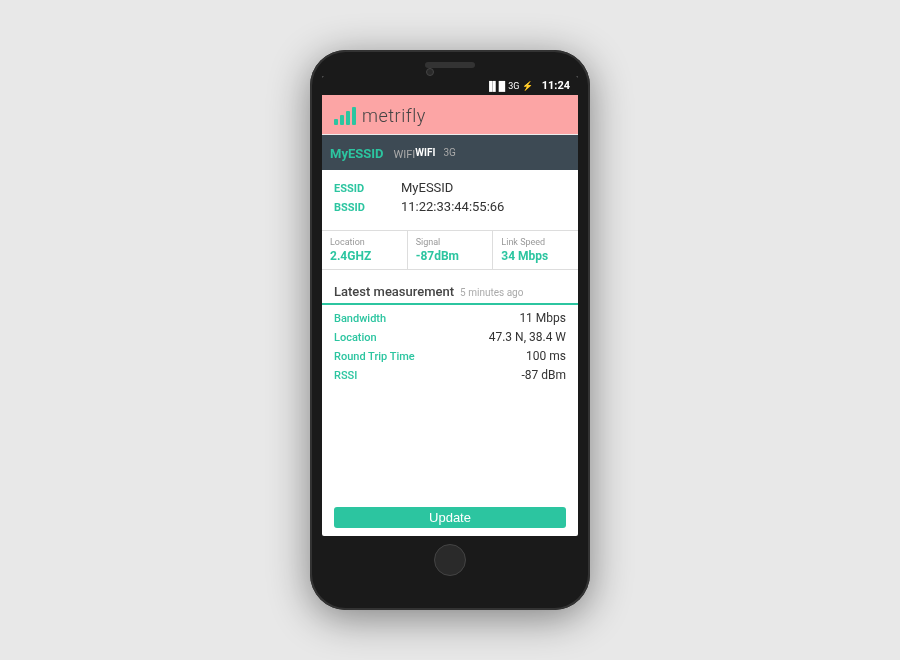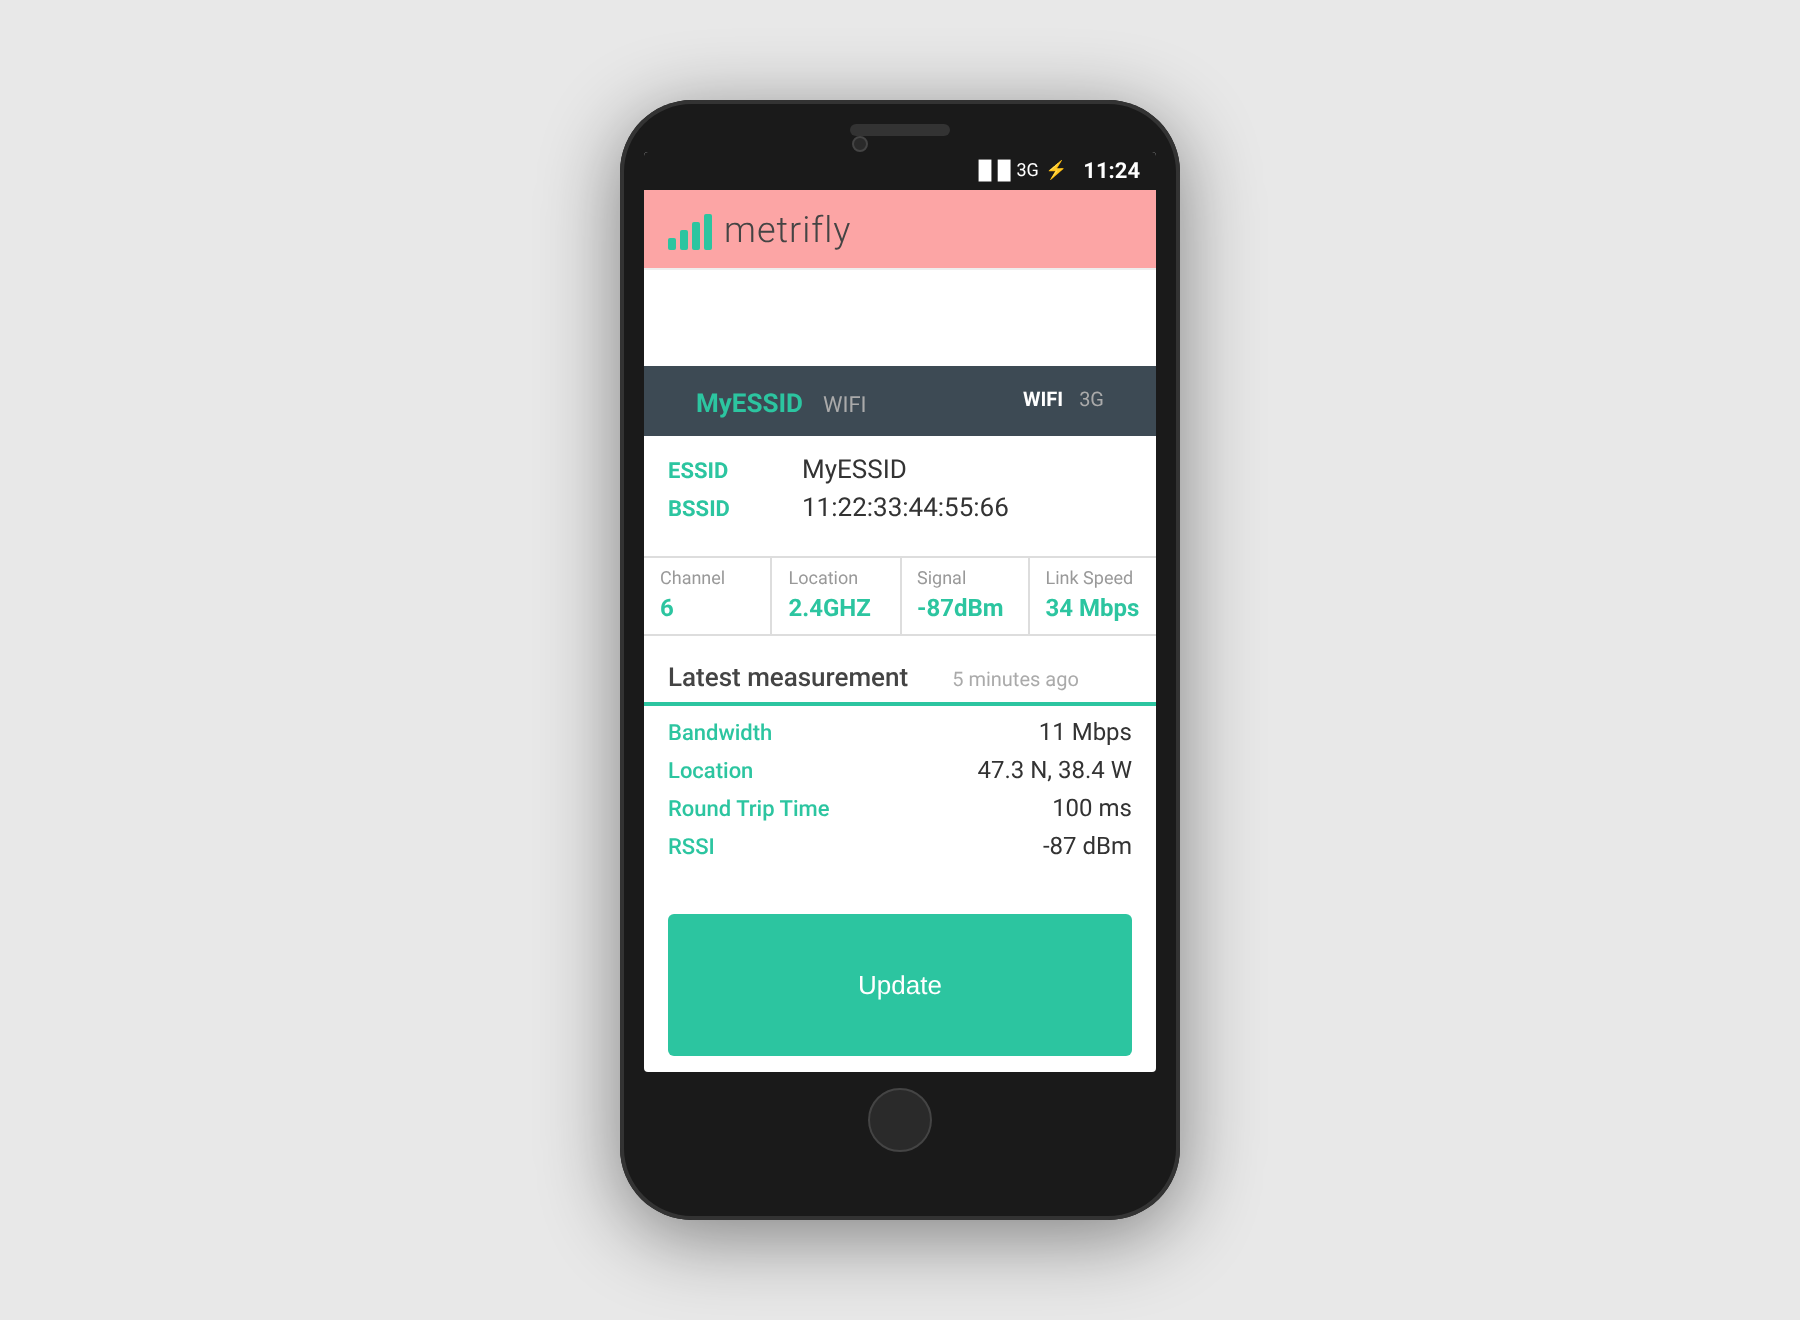--- a/index.html
+++ b/index.html
@@ -111,26 +111,24 @@
     .app-name {
       font-size: 18px;
       color: #444;
       font-weight: 300;
       letter-spacing: 0.5px;
     }
 
     
     .network-tab {
       background: #3d4a54;
-      padding: 8px 26px;
-      display: flex;
-      justify-content: space-between;
-      align-items: center;
-      flex-shrink: 0;
-      margin-top: 48px;
+      padding: 8px 8px;
+      display: flex;
+      align-items: center;
+      flex-shrink: 0;
     }
 
     .network-name {
       font-size: 13px;
       font-weight: bold;
       color: #2cc5a0;
     }
 
     .network-type-label {
       font-size: 11px;
@@ -207,21 +205,21 @@
       font-size: 12px;
       color: #2cc5a0;
       font-weight: bold;
     }
 
     
     .measurement-header {
       padding: 8px 12px 4px;
       display: flex;
       align-items: baseline;
-      gap: 22px;
+      gap: 6px;
       border-bottom: 2px solid #2cc5a0;
       flex-shrink: 0;
       margin: 0 0 0 0;
     }
 
     .measurement-title {
       font-size: 13px;
       color: #444;
       font-weight: 500;
     }
@@ -257,21 +255,21 @@
 
     
     .update-btn-wrap {
       padding: 8px 12px;
       flex-shrink: 0;
       margin-top: auto;
     }
 
     .update-btn {
       width: 100%;
-      padding: 28px;
+      padding: 3px;
       background: #2cc5a0;
       color: #fff;
       border: none;
       border-radius: 3px;
       font-size: 13px;
       cursor: pointer;
       text-align: center;
     }
 
     .phone-bottom {
@@ -332,24 +330,20 @@
         <span class="info-label">ESSID</span>
         <span class="info-value">MyESSID</span>
       </div>
       <div class="info-row">
         <span class="info-label">BSSID</span>
         <span class="info-value">11:22:33:44:55:66</span>
       </div>
     </div>
 
     <div class="stats-grid">
-    <div class="stat-cell">
-          <div class="stat-label">Channel</div>
-          <div class="stat-value">6</div>
-        </div>
         <div class="stat-cell">
           <div class="stat-label">Location</div>
           <div class="stat-value">2.4GHZ</div>
         </div>
         <div class="stat-cell">
           <div class="stat-label">Signal</div>
           <div class="stat-value">-87dBm</div>
         </div>
         <div class="stat-cell">
           <div class="stat-label">Link Speed</div>

